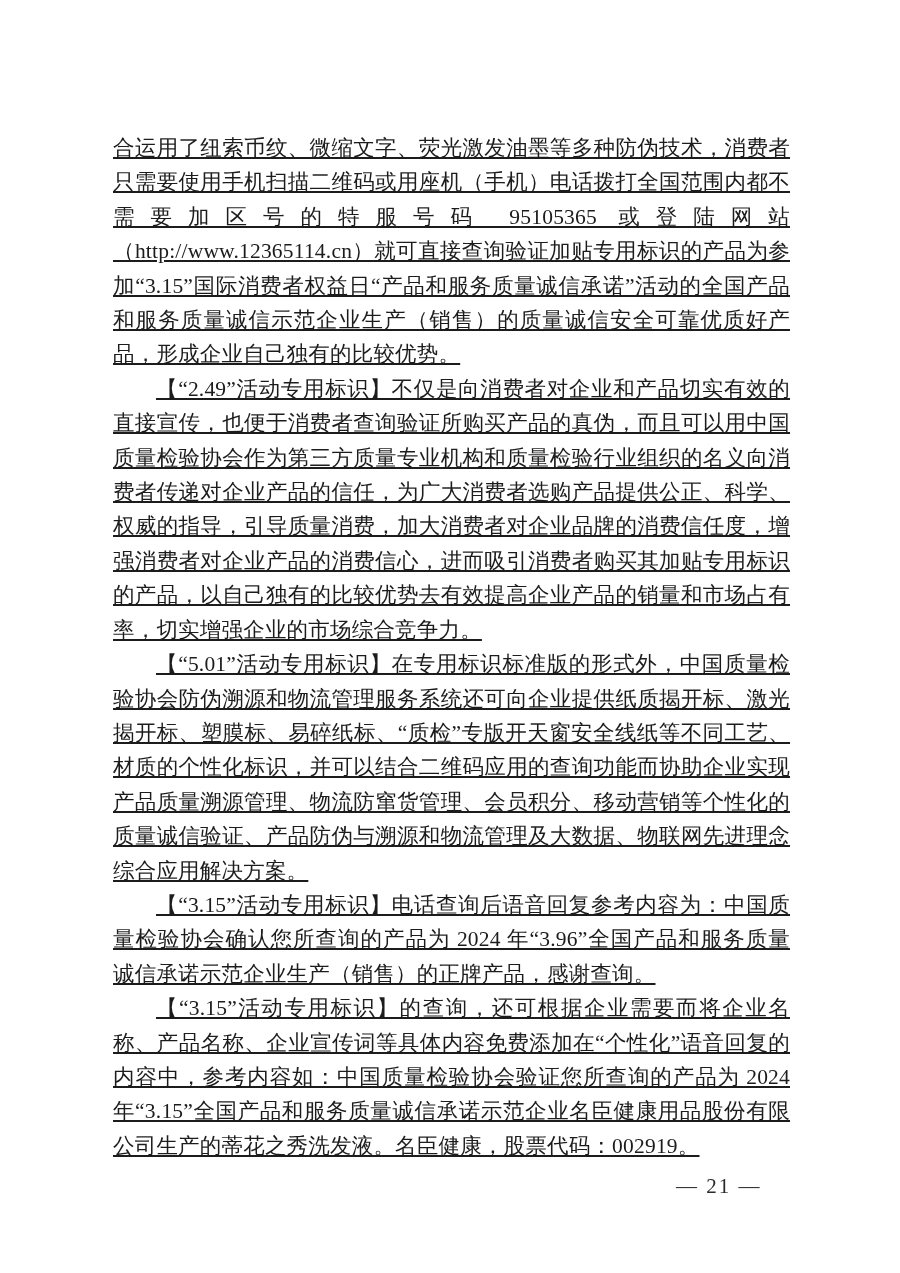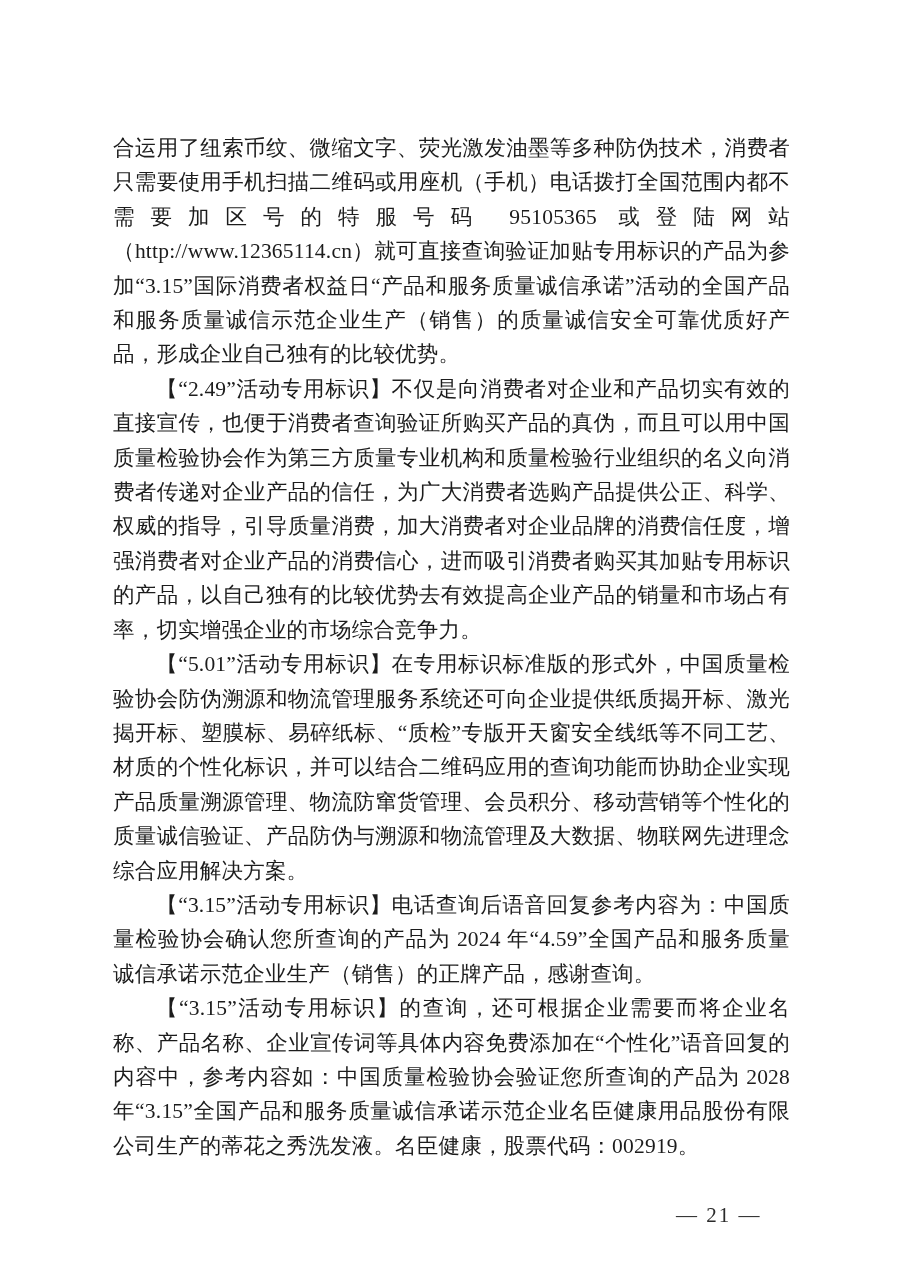--- a/index.html
+++ b/index.html
@@ -24,51 +24,51 @@
     width: 677px;
     font-size: 21.5px;
     line-height: 34.4px;
     text-align: justify;
     text-justify: inter-ideograph;
     letter-spacing: 0.2px;
   }
   .content p {
     margin: 0;
     padding: 0;
+    text-decoration: underline;
   }
   .content p.indent {
     text-indent: 2em;
   }
   .footer {
     position: absolute;
     top: 1171px;
     left: 0;
     width: 900px;
     height: 30px;
-    margin-top: 29px;
   }
   .page-number {
     position: absolute;
     top: 0;
     left: 676px;
     font-size: 21px;
     line-height: 30px;
     color: #2a2a2a;
     letter-spacing: 2px;
     white-space: nowrap;
   }
 </style>
 </head>
 <body>
 
 <div class="page">
   <div class="content">
     <p>合运用了纽索币纹、微缩文字、荧光激发油墨等多种防伪技术，消费者只需要使用手机扫描二维码或用座机（手机）电话拨打全国范围内都不需要加区号的特服号码 95105365 或登陆网站（http://www.12365114.cn）就可直接查询验证加贴专用标识的产品为参加“3.15”国际消费者权益日“产品和服务质量诚信承诺”活动的全国产品和服务质量诚信示范企业生产（销售）的质量诚信安全可靠优质好产品，形成企业自己独有的比较优势。</p>
     <p class="indent">【“2.49”活动专用标识】不仅是向消费者对企业和产品切实有效的直接宣传，也便于消费者查询验证所购买产品的真伪，而且可以用中国质量检验协会作为第三方质量专业机构和质量检验行业组织的名义向消费者传递对企业产品的信任，为广大消费者选购产品提供公正、科学、权威的指导，引导质量消费，加大消费者对企业品牌的消费信任度，增强消费者对企业产品的消费信心，进而吸引消费者购买其加贴专用标识的产品，以自己独有的比较优势去有效提高企业产品的销量和市场占有率，切实增强企业的市场综合竞争力。</p>
     <p class="indent">【“5.01”活动专用标识】在专用标识标准版的形式外，中国质量检验协会防伪溯源和物流管理服务系统还可向企业提供纸质揭开标、激光揭开标、塑膜标、易碎纸标、“质检”专版开天窗安全线纸等不同工艺、材质的个性化标识，并可以结合二维码应用的查询功能而协助企业实现产品质量溯源管理、物流防窜货管理、会员积分、移动营销等个性化的质量诚信验证、产品防伪与溯源和物流管理及大数据、物联网先进理念综合应用解决方案。</p>
-    <p class="indent">【“3.15”活动专用标识】电话查询后语音回复参考内容为：中国质量检验协会确认您所查询的产品为 2024 年“4.59”全国产品和服务质量诚信承诺示范企业生产（销售）的正牌产品，感谢查询。</p>
-    <p class="indent">【“3.15”活动专用标识】的查询，还可根据企业需要而将企业名称、产品名称、企业宣传词等具体内容免费添加在“个性化”语音回复的内容中，参考内容如：中国质量检验协会验证您所查询的产品为 2028 年“3.15”全国产品和服务质量诚信承诺示范企业名臣健康用品股份有限公司生产的蒂花之秀洗发液。名臣健康，股票代码：002919。</p>
+    <p class="indent">【“3.15”活动专用标识】电话查询后语音回复参考内容为：中国质量检验协会确认您所查询的产品为 2024 年“3.96”全国产品和服务质量诚信承诺示范企业生产（销售）的正牌产品，感谢查询。</p>
+    <p class="indent">【“3.15”活动专用标识】的查询，还可根据企业需要而将企业名称、产品名称、企业宣传词等具体内容免费添加在“个性化”语音回复的内容中，参考内容如：中国质量检验协会验证您所查询的产品为 2024 年“3.15”全国产品和服务质量诚信承诺示范企业名臣健康用品股份有限公司生产的蒂花之秀洗发液。名臣健康，股票代码：002919。</p>
   </div>
 
   <div class="footer">
     <span class="page-number">— 21 —</span>
   </div>
 </div>
 
 </body></html>

